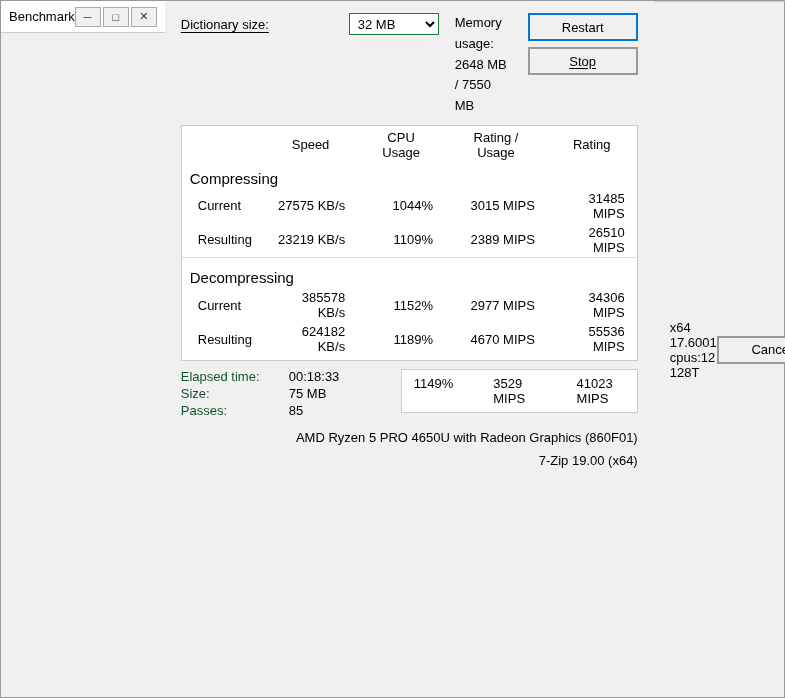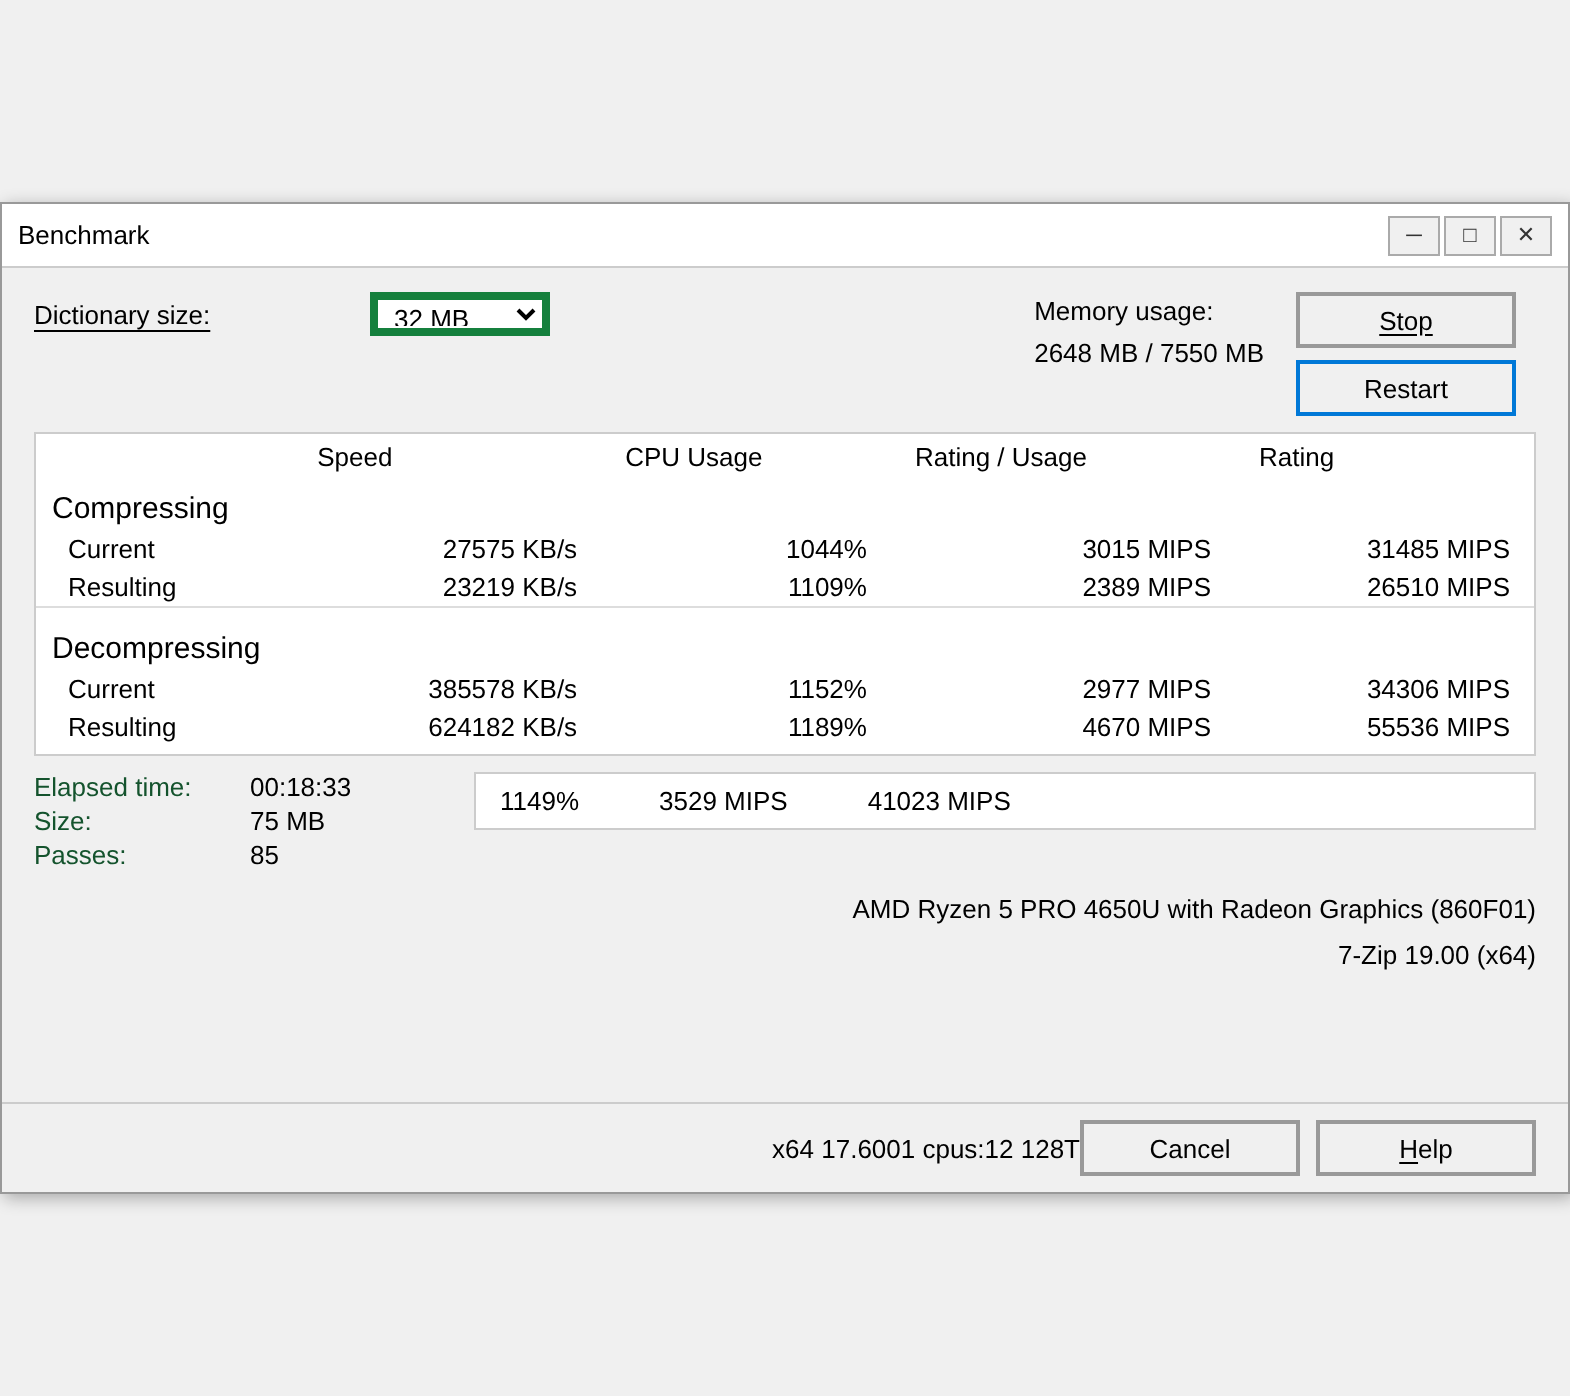--- a/index.html
+++ b/index.html
@@ -8,26 +8,25 @@
       font-size: 13px;
       background: #f0f0f0;
       display: flex;
       justify-content: center;
       align-items: center;
       width: 785px;
       height: 698px;
     }
     .window {
       width: 785px;
-      height: 496px;
+      height: 698px;
       background: #f0f0f0;
       border: 1px solid #999;
       box-shadow: 2px 2px 8px rgba(0,0,0,0.3);
       display: flex;
-      flex-direction: column;
     }
     .title-bar {
       background: #ffffff;
       padding: 6px 8px;
       display: flex;
       align-items: center;
       justify-content: space-between;
       border-bottom: 1px solid #ccc;
       height: 32px;
     }
@@ -79,21 +78,21 @@
     }
     .field-label {
       width: 160px;
       font-size: 13px;
       text-decoration: underline;
       text-underline-offset: 3px;
     }
     select {
       width: 90px;
       height: 22px;
-      border: 4px solid #15803d;
+      border: 1px solid #15803d;
       background: white;
       font-size: 13px;
       padding: 1px 4px;
       cursor: pointer;
     }
     .slash-label {
       font-size: 13px;
     }
     .memory-info {
       margin-left: auto;
@@ -123,21 +122,21 @@
       border: 1px solid #ccc;
       background: white;
     }
     .bench-table {
       width: 100%;
       border-collapse: collapse;
     }
     .bench-table th {
       font-weight: normal;
       font-size: 13px;
-      text-align: left;
+      text-align: center;
       padding: 4px 12px;
       color: #000;
       background: white;
     }
     .bench-table th:first-child { text-align: left; }
     .bench-table td {
       font-size: 13px;
       padding: 2px 12px;
       text-align: right;
       color: #000;
@@ -244,22 +243,22 @@
             <option>64 MB</option>
             <option>128 MB</option>
           </select>
         </div>
       </div>
       <div class="memory-info">
         <div>Memory usage:</div>
         <div>2648 MB / 7550 MB</div>
       </div>
       <div class="controls-right">
+        <button class="btn restart">Restart</button>
         <button class="btn"><span class="btn-underline">Stop</span></button>
-        <button class="btn restart">Restart</button>
       </div>
     </div>
 
     <div class="table-section">
       <table class="bench-table">
         <thead>
           <tr>
             <th></th>
             <th>Speed</th>
             <th>CPU Usage</th>

